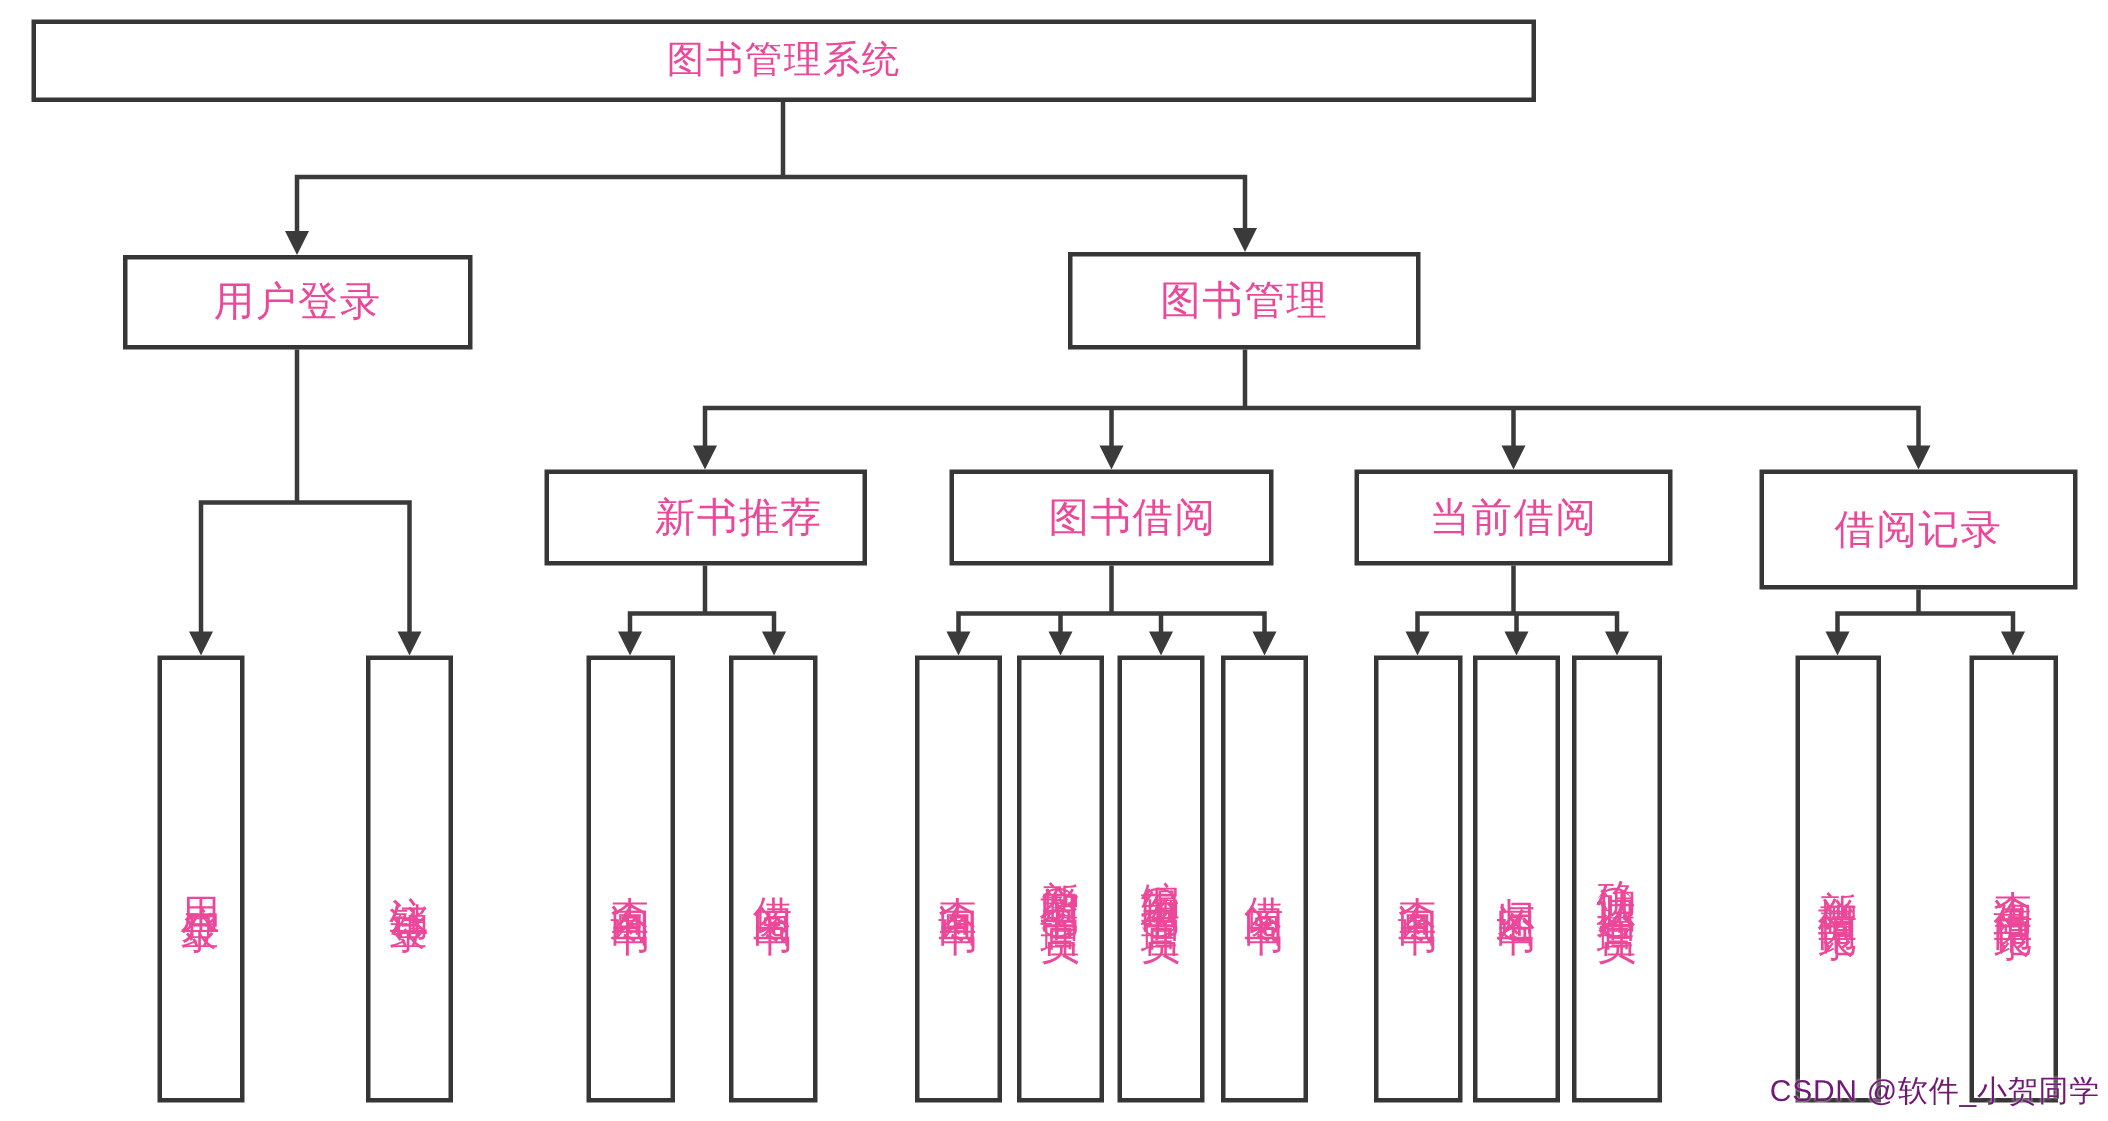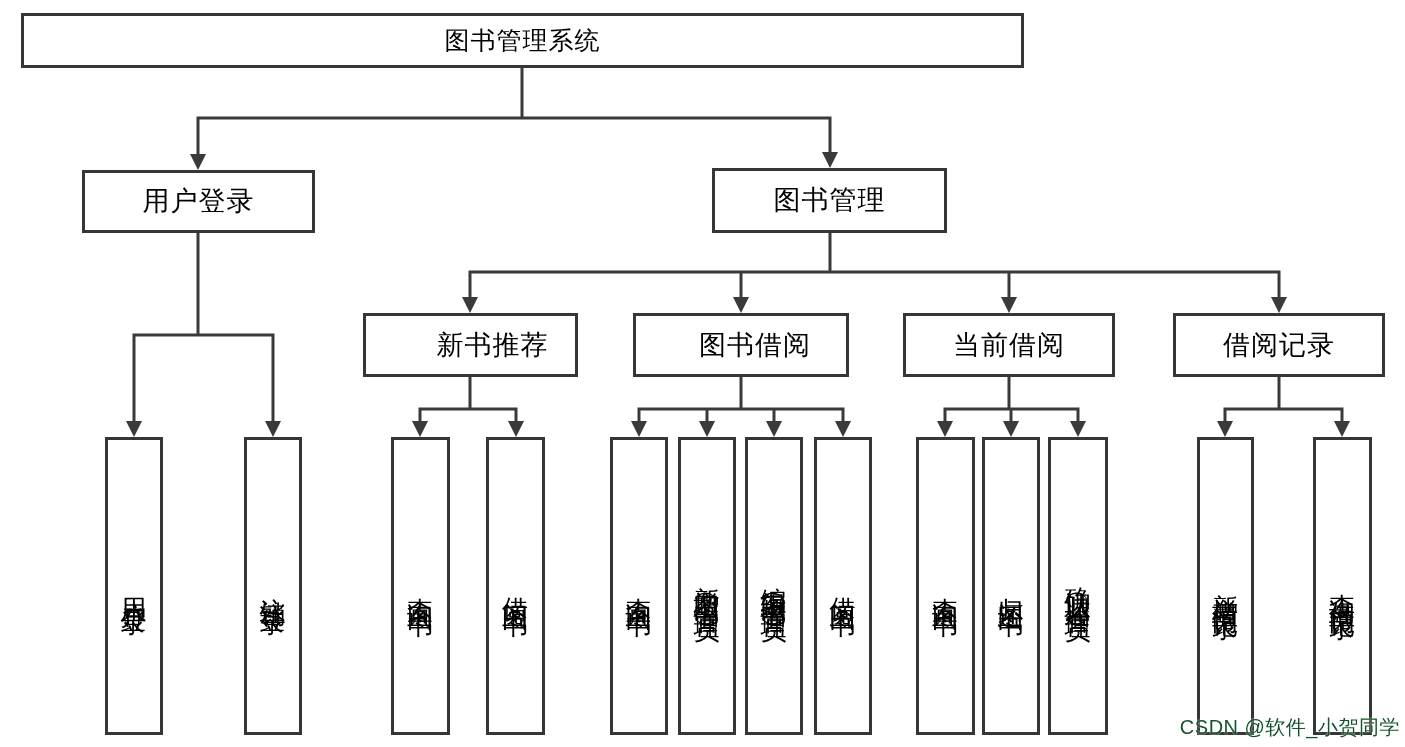--- a/index.html
+++ b/index.html
@@ -9,41 +9,41 @@
     width:1405px;height:747px;
     background:#ffffff;
     overflow:hidden;
   }
   .wires{position:absolute;left:0;top:0;width:1405px;height:747px;}
   .node{
     position:absolute;
     box-sizing:border-box;
     border:3px solid #363636;
     background:#ffffff;
-    color:#000000;
+    color:#ec4899;
     display:flex;
     align-items:center;
     justify-content:center;
     text-align:center;
     line-height:1;
   }
   .h-node{font-size:27px;letter-spacing:1px;}
   .root-node{font-size:25px;letter-spacing:1px;}
   .leaf{
     writing-mode:vertical-rl;
     text-orientation:mixed;
     font-size:26px;
     letter-spacing:4.5px;
     line-height:1;
   }
   .watermark{
     position:absolute;
     top:714px;right:5px;
     font-size:20px;
-    color:#14532d;
+    color:#701a75;
     letter-spacing:0.5px;
     z-index:5;
     text-shadow:0 0 2px #ffffff;
     white-space:nowrap;
   }
 </style>
 </head>
 <body>
 
 <div class="canvas">
@@ -96,21 +96,21 @@
   </svg>
 
   <div class="node root-node" style="left:21px;top:13px;width:1003px;height:55px;">图书管理系统</div>
 
   <div class="node h-node" style="left:82px;top:170px;width:233px;height:63px;">用户登录</div>
   <div class="node h-node" style="left:712px;top:168px;width:235px;height:65px;">图书管理</div>
 
   <div class="node h-node" style="left:363px;top:313px;width:215px;height:64px;padding-left:44px;">新书推荐</div>
   <div class="node h-node" style="left:633px;top:313px;width:216px;height:64px;padding-left:28px;">图书借阅</div>
   <div class="node h-node" style="left:903px;top:313px;width:212px;height:64px;">当前借阅</div>
-  <div class="node h-node" style="left:1173px;top:313px;width:212px;height:64px;">借阅记录</div>
+  <div class="node h-node" style="left:1173px;top:313px;width:212px;height:80px;">借阅记录</div>
 
   <div class="node leaf" style="left:105px;top:437px;width:58px;height:298px;">用户登录</div>
   <div class="node leaf" style="left:244px;top:437px;width:58px;height:298px;">注销登录</div>
 
   <div class="node leaf" style="left:391px;top:437px;width:59px;height:298px;">查询图书</div>
   <div class="node leaf" style="left:486px;top:437px;width:59px;height:298px;">借阅图书</div>
 
   <div class="node leaf" style="left:610px;top:437px;width:58px;height:298px;">查询图书</div>
   <div class="node leaf" style="left:678px;top:437px;width:58px;height:298px;">新增图书（管理员）</div>
   <div class="node leaf" style="left:745px;top:437px;width:58px;height:298px;">编辑图书（管理员）</div>

